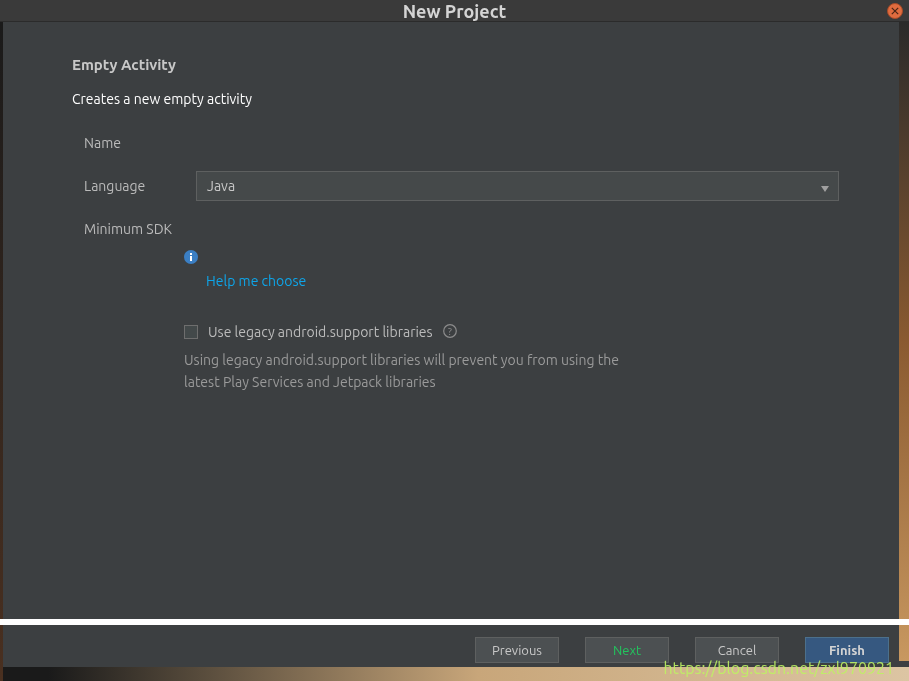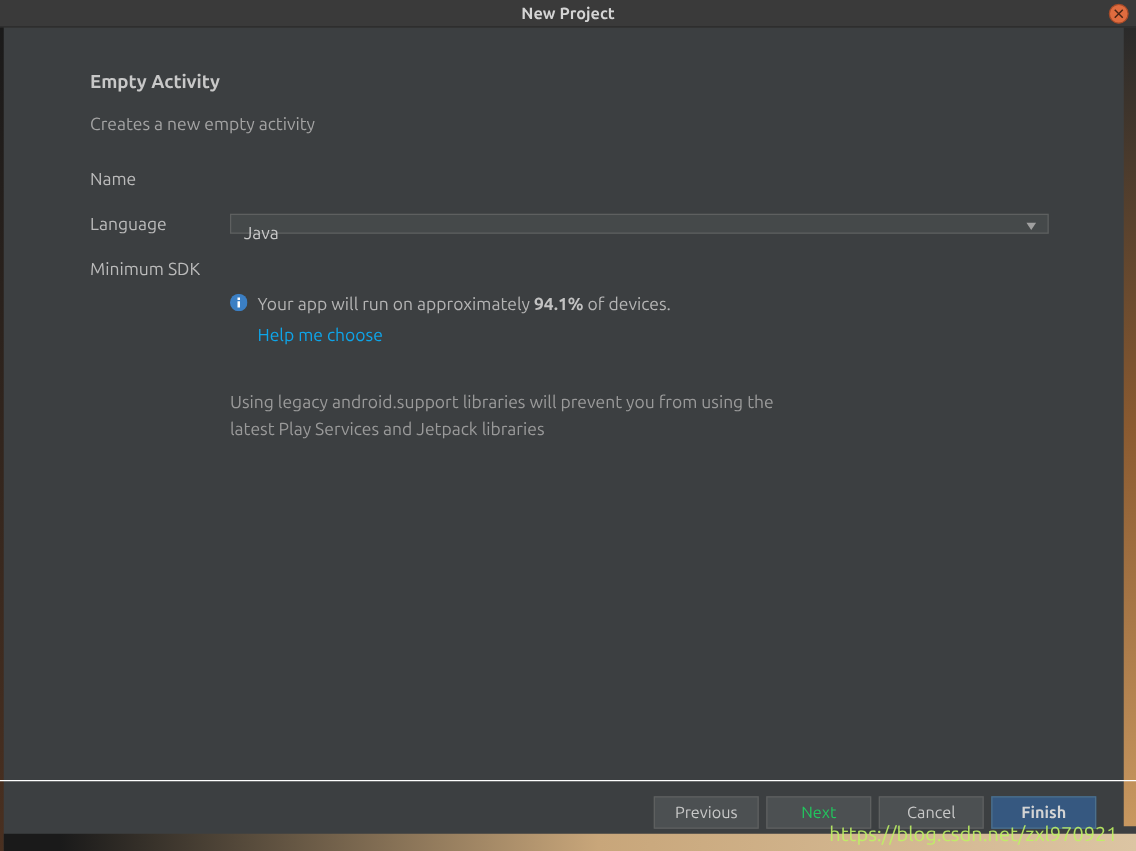--- a/index.html
+++ b/index.html
@@ -20,21 +20,21 @@
       height: 22px;
       background: #3a3a3a;
       display: flex;
       align-items: center;
       justify-content: center;
       position: relative;
       border-bottom: 1px solid #2b2b2b;
     }
     .titlebar-title {
       color: #d4d4d4;
-      font-size: 13px;
+      font-size: 18px;
       font-weight: 600;
     }
     .close-btn {
       position: absolute;
       right: 6px;
       top: 3px;
       width: 16px;
       height: 16px;
       border-radius: 50%;
       background: #e06c3f;
@@ -51,28 +51,29 @@
     .content {
       padding: 34px 70px 0 72px;
     }
     .heading {
       color: #c8c8c8;
       font-size: 15px;
       font-weight: 600;
       margin-bottom: 18px;
     }
     .description {
-      color: #a3a3a3;
+      color: #ffffff;
       font-size: 14px;
       margin-bottom: 28px;
     }
     .form-row {
       display: flex;
       align-items: center;
       margin-bottom: 20px;
+      margin-left: 12px;
     }
     .form-label {
       width: 112px;
       color: #bbbbbb;
       font-size: 14px;
       flex-shrink: 0;
     }
     .form-input {
       flex: 1;
       background: #45494a;
@@ -108,21 +109,21 @@
       flex: 1;
       position: relative;
     }
     .form-select {
       width: 100%;
       background: #45494a;
       border: 1px solid #5e6060;
       color: #c8c8c8;
       font-size: 14px;
       padding: 6px 10px;
-      height: 16px;
+      height: 30px;
       cursor: pointer;
     }
     .dropdown-arrow {
       position: absolute;
       right: 10px;
       top: 50%;
       transform: translateY(-50%);
       pointer-events: none;
     }
     .dropdown-arrow svg {
@@ -192,25 +193,25 @@
       color: #9a9a9a;
       font-size: 14px;
       line-height: 1.6;
       max-width: 470px;
     }
     .button-bar {
       position: absolute;
       bottom: 18px;
       left: 0;
       right: 0;
-      border-top: 1px solid #ffffff;
-      padding: 12px 32px 0 0;
+      border-top: 6px solid #ffffff;
+      padding: 12px 20px 0 0;
       display: flex;
       justify-content: flex-end;
-      gap: 6px;
+      gap: 26px;
     }
     .btn {
       min-width: 84px;
       height: 26px;
       background: #4c5052;
       border: 1px solid #5e6060;
       color: #c8c8c8;
       font-size: 13px;
       cursor: pointer;
       display: flex;
@@ -302,28 +303,35 @@
 
   <div class="info-section">
     <div class="info-row">
       <span class="info-icon">
         <svg viewBox="0 0 14 14">
             <circle cx="7" cy="7" r="7" fill="#3b7fc4"></circle>
             <rect x="6" y="3" width="2" height="2" fill="#fff"></rect>
             <rect x="6" y="6" width="2" height="5" fill="#fff"></rect>
           </svg>
       </span>
-      <span class="info-text">
-        <span>Your app will run on approximately </span><b>94.1%</b><span> of devices.</span>
+    </div>
+    <div class="help-link">Help me choose</div>
+  </div>
+
+  <div class="checkbox-section">
+    <div class="checkbox-row">
+      <div class="checkbox"></div>
+      <span class="checkbox-label">Use legacy android.support libraries</span>
+      <span class="help-icon">
+        <svg viewBox="0 0 14 14">
+            <circle cx="7" cy="7" r="6.3" fill="none" stroke="#8c8c8c" stroke-width="1.2"></circle>
+            <text x="7" y="10.5" text-anchor="middle" font-size="10" fill="#8c8c8c">?</text>
+          </svg>
       </span>
     </div>
-    <div class="help-link">Help me choose</div>
-  </div>
-
-  <div class="checkbox-section">
     <div class="checkbox-desc">Using legacy android.support libraries will prevent you from using the latest Play Services and Jetpack libraries</div>
   </div>
 </div>
 
 <div class="button-bar">
   <div class="btn">Previous</div>
   <div class="btn disabled">Next</div>
   <div class="btn">Cancel</div>
   <div class="btn primary">Finish</div>
 </div>

